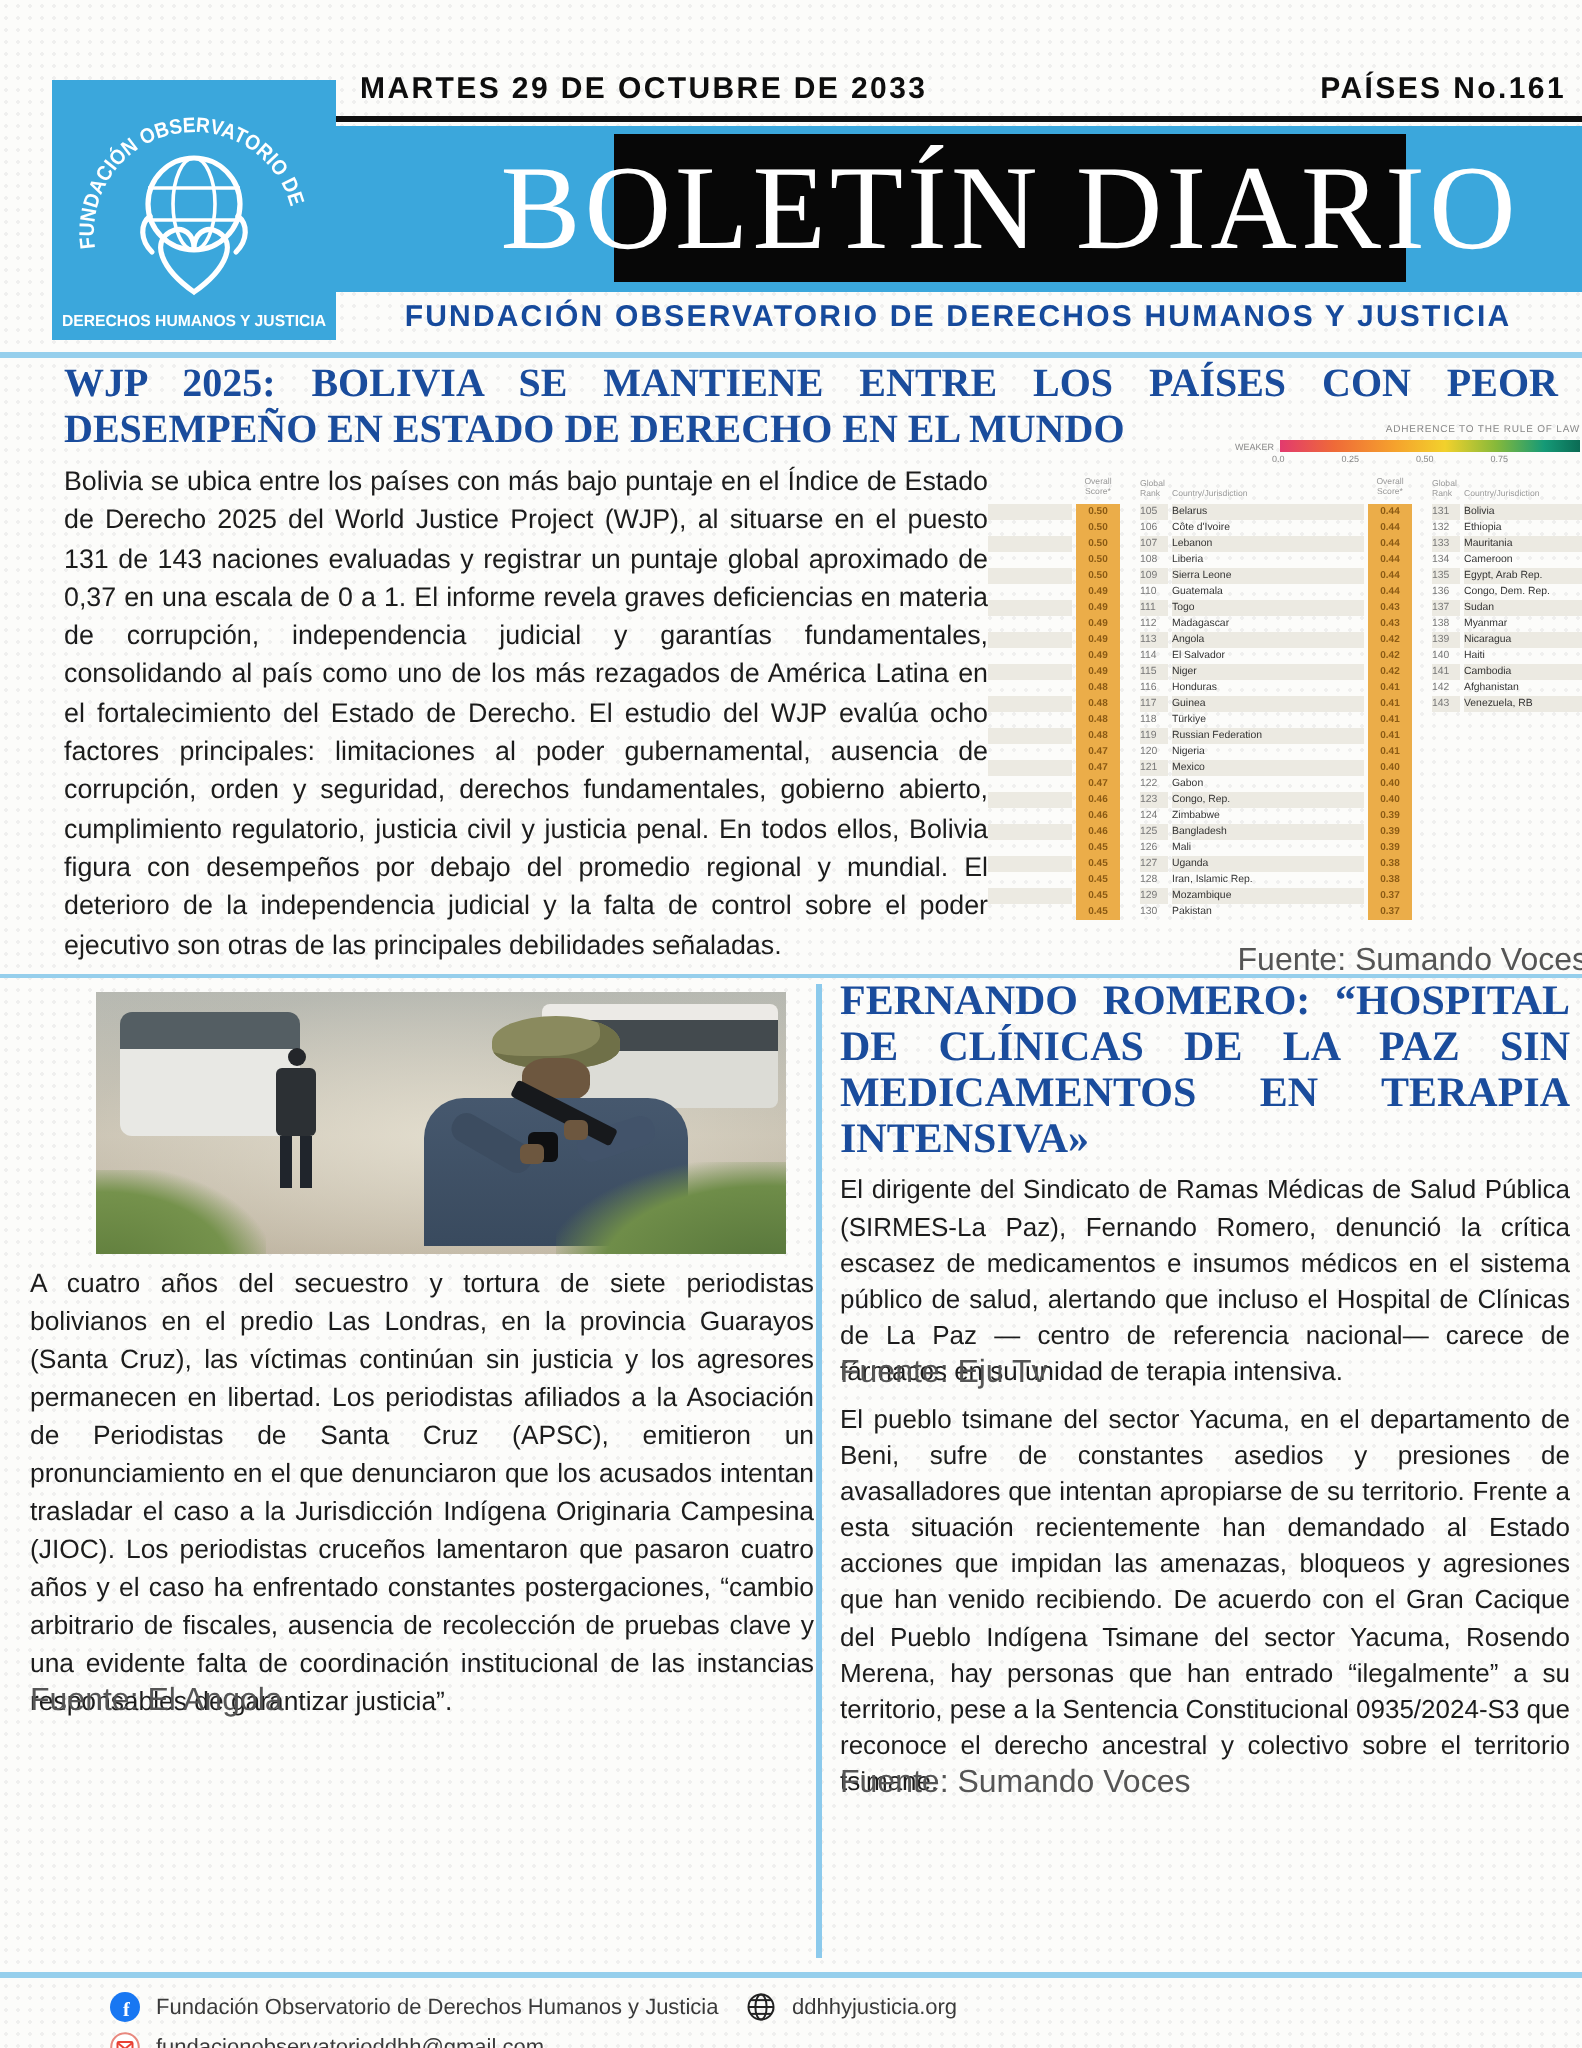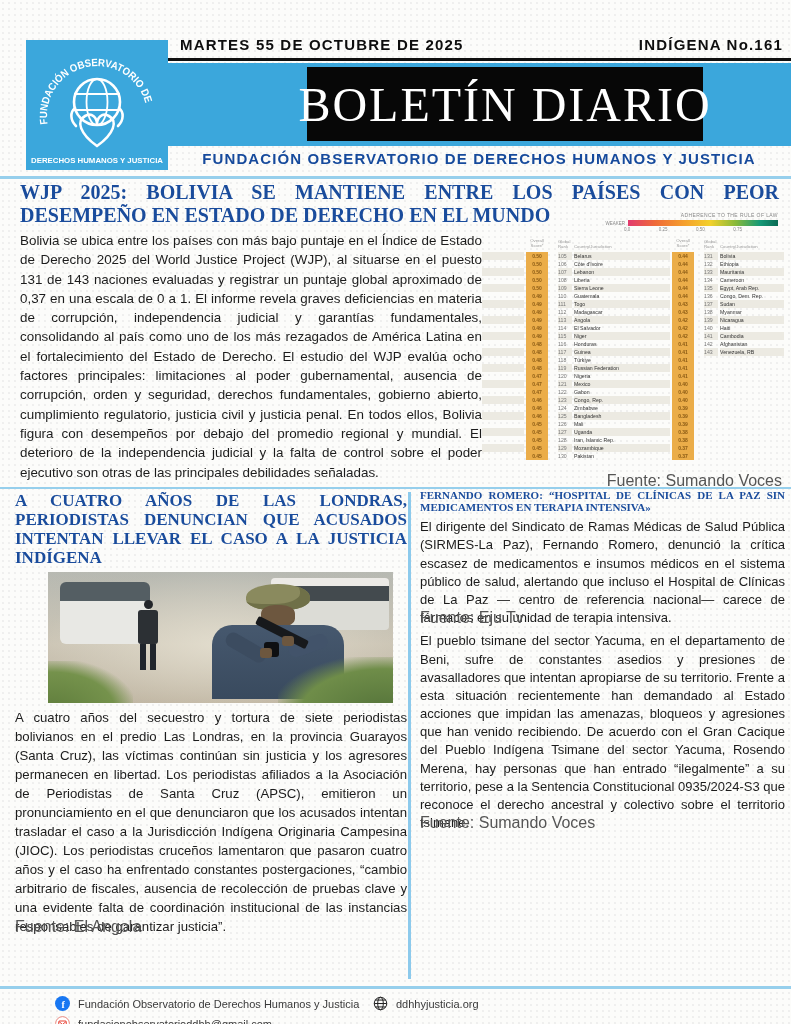--- a/index.html
+++ b/index.html
@@ -11,29 +11,29 @@
   .serif{font-family:"Liberation Serif","DejaVu Serif",serif;}
 
   
   .logo{position:absolute;left:26px;top:40px;width:142px;height:130px;background:#3BA7DC;z-index:3;}
   .date-row{position:absolute;left:180px;right:8px;top:36px;display:flex;justify-content:space-between;
             font-weight:bold;font-size:15px;letter-spacing:1.2px;color:#0e0e0e;}
   .black-rule{position:absolute;left:167px;right:0;top:58px;height:3px;background:#101010;}
   .blue-band{position:absolute;left:167px;right:0;top:63px;height:83px;background:#3BA7DC;}
   .masthead-box{margin:4px 0 0 140px;width:396px;height:74px;background:#070707;
                 display:flex;align-items:center;justify-content:center;}
-  .masthead-box span{color:#fff;font-size:48px;letter-spacing:2px;white-space:nowrap;}
+  .masthead-box span{color:#fff;font-size:60px;letter-spacing:2px;white-space:nowrap;}
   .org-line{position:absolute;left:167px;right:0;top:150px;text-align:center;font-weight:bold;
             font-size:15px;letter-spacing:1.1px;color:#164a9c;}
   .rule{position:absolute;left:0;right:0;height:3px;background:#96CFEC;}
   .rule-1{top:176px;}
   .rule-2{top:487px;height:2px;}
 
   
-  .lead{position:absolute;left:0;right:0;top:181px;height:306px;}
+  .lead{position:absolute;left:12px;right:0;top:181px;height:306px;}
   .lead h1{margin:0 12px 4px 20px;font-size:20px;line-height:1.15;text-align:justify;
            color:#1a4c9c;font-family:"Liberation Serif","DejaVu Serif",serif;}
   .lead-body{margin:2px 0 0 20px;width:462px;font-size:13.4px;line-height:1.44;text-align:justify;}
 
   
   .wjp{position:absolute;left:482px;top:31px;width:302px;}
   .wjp-scale{display:flex;flex-direction:column;align-items:flex-end;padding-right:6px;}
   .wjp-scale-title{font-size:5px;color:#888;letter-spacing:.4px;}
   .wjp-scale-row{display:flex;align-items:center;gap:3px;margin-top:2px;}
   .wjp-weaker{font-size:4.5px;color:#888;}
@@ -53,21 +53,21 @@
   .wrank{width:14px;font-size:5.2px;color:#777;line-height:8px;}
   .wcountry{flex:1;font-size:5.2px;color:#333;line-height:8px;white-space:nowrap;overflow:hidden;}
   .wjp-source{margin-top:12px;text-align:right;font-size:12px;color:#555;padding-right:2px;}
 
   
   .vdivider{position:absolute;left:408px;top:492px;height:487px;width:3px;background:#8CCAEC;}
   .col-left{position:absolute;left:15px;top:491px;width:392px;}
   .col-right{position:absolute;left:420px;top:489px;width:365px;}
   h2.headline{margin:0;color:#1a4c9c;text-align:justify;font-family:"Liberation Serif","DejaVu Serif",serif;}
   .left-head{font-size:17px;line-height:1.12;}
-  .right-head{font-size:11px;line-height:1.1;}
+  .right-head{font-size:21px;line-height:1.1;}
   .body{font-size:13.2px;line-height:1.44;text-align:justify;margin:5px 0 0 0;color:#1c1c1c;}
   .rbody{font-size:13px;line-height:1.4;}
   .source{font-size:16px;color:#555;}
   .src-right{text-align:left;margin-top:-18px;padding-right:2px;}
   .a2-head{margin-top:8px;}
 
   
   .photo{position:relative;width:345px;height:131px;margin:5px 0 4px 33px;overflow:hidden;
          background:linear-gradient(180deg,#b4b7b1 0%,#cdc6b6 55%,#bdb29e 100%);}
   .ph-dust{position:absolute;inset:0;background:radial-gradient(ellipse at 50% 55%,rgba(232,227,212,.75),rgba(200,195,180,.15) 72%);}
@@ -125,22 +125,22 @@
       <g stroke="#ffffff" fill="none" stroke-width="2.6" stroke-linecap="round">
         <path d="M71,106 C 54,94 50,81 59,76 C 66,72 71,78 71,84 C 71,78 76,72 83,76 C 92,81 88,94 71,106 Z"></path>
         <path d="M50,86 C 44,80 44,72 49,68"></path>
         <path d="M92,86 C 98,80 98,72 93,68"></path>
       </g>
       <text x="71" y="123" text-anchor="middle" font-size="8" font-weight="bold" fill="#ffffff" font-family="Liberation Sans, sans-serif" textLength="132" lengthAdjust="spacingAndGlyphs">DERECHOS HUMANOS Y JUSTICIA</text>
     </svg>
   </div>
 
   <div class="date-row">
-    <span>MARTES 55 DE OCTUBRE DE 2025</span>
-    <span>INDÍGENA No.161</span>
+    <span>MARTES 29 DE OCTUBRE DE 2033</span>
+    <span>PAÍSES No.161</span>
   </div>
   <div class="black-rule"></div>
 
   <div class="blue-band">
     <div class="masthead-box">
       <span class="serif">BOLETÍN DIARIO</span>
     </div>
   </div>
   <div class="org-line">FUNDACIÓN OBSERVATORIO DE DERECHOS HUMANOS Y JUSTICIA</div>
 
@@ -478,21 +478,20 @@
         </div>
       </div>
       <div class="source wjp-source">Fuente: Sumando Voces</div>
     </div>
   </section>
 
   <div class="rule rule-2"></div>
   <div class="vdivider"></div>
 
   <section class="col-left">
-    <h2 class="headline left-head">A CUATRO AÑOS DE LAS LONDRAS, PERIODISTAS DENUNCIAN QUE ACUSADOS INTENTAN LLEVAR EL CASO A LA JUSTICIA INDÍGENA</h2>
     <div class="photo">
       <div class="ph-dust"></div>
       <div class="ph-truck-l"></div>
       <div class="ph-truck-r"></div>
       <div class="ph-walker">
         <div class="head"></div>
           <div class="bodyp"></div>
           <div class="legs">
             <i></i>
             <i></i>

